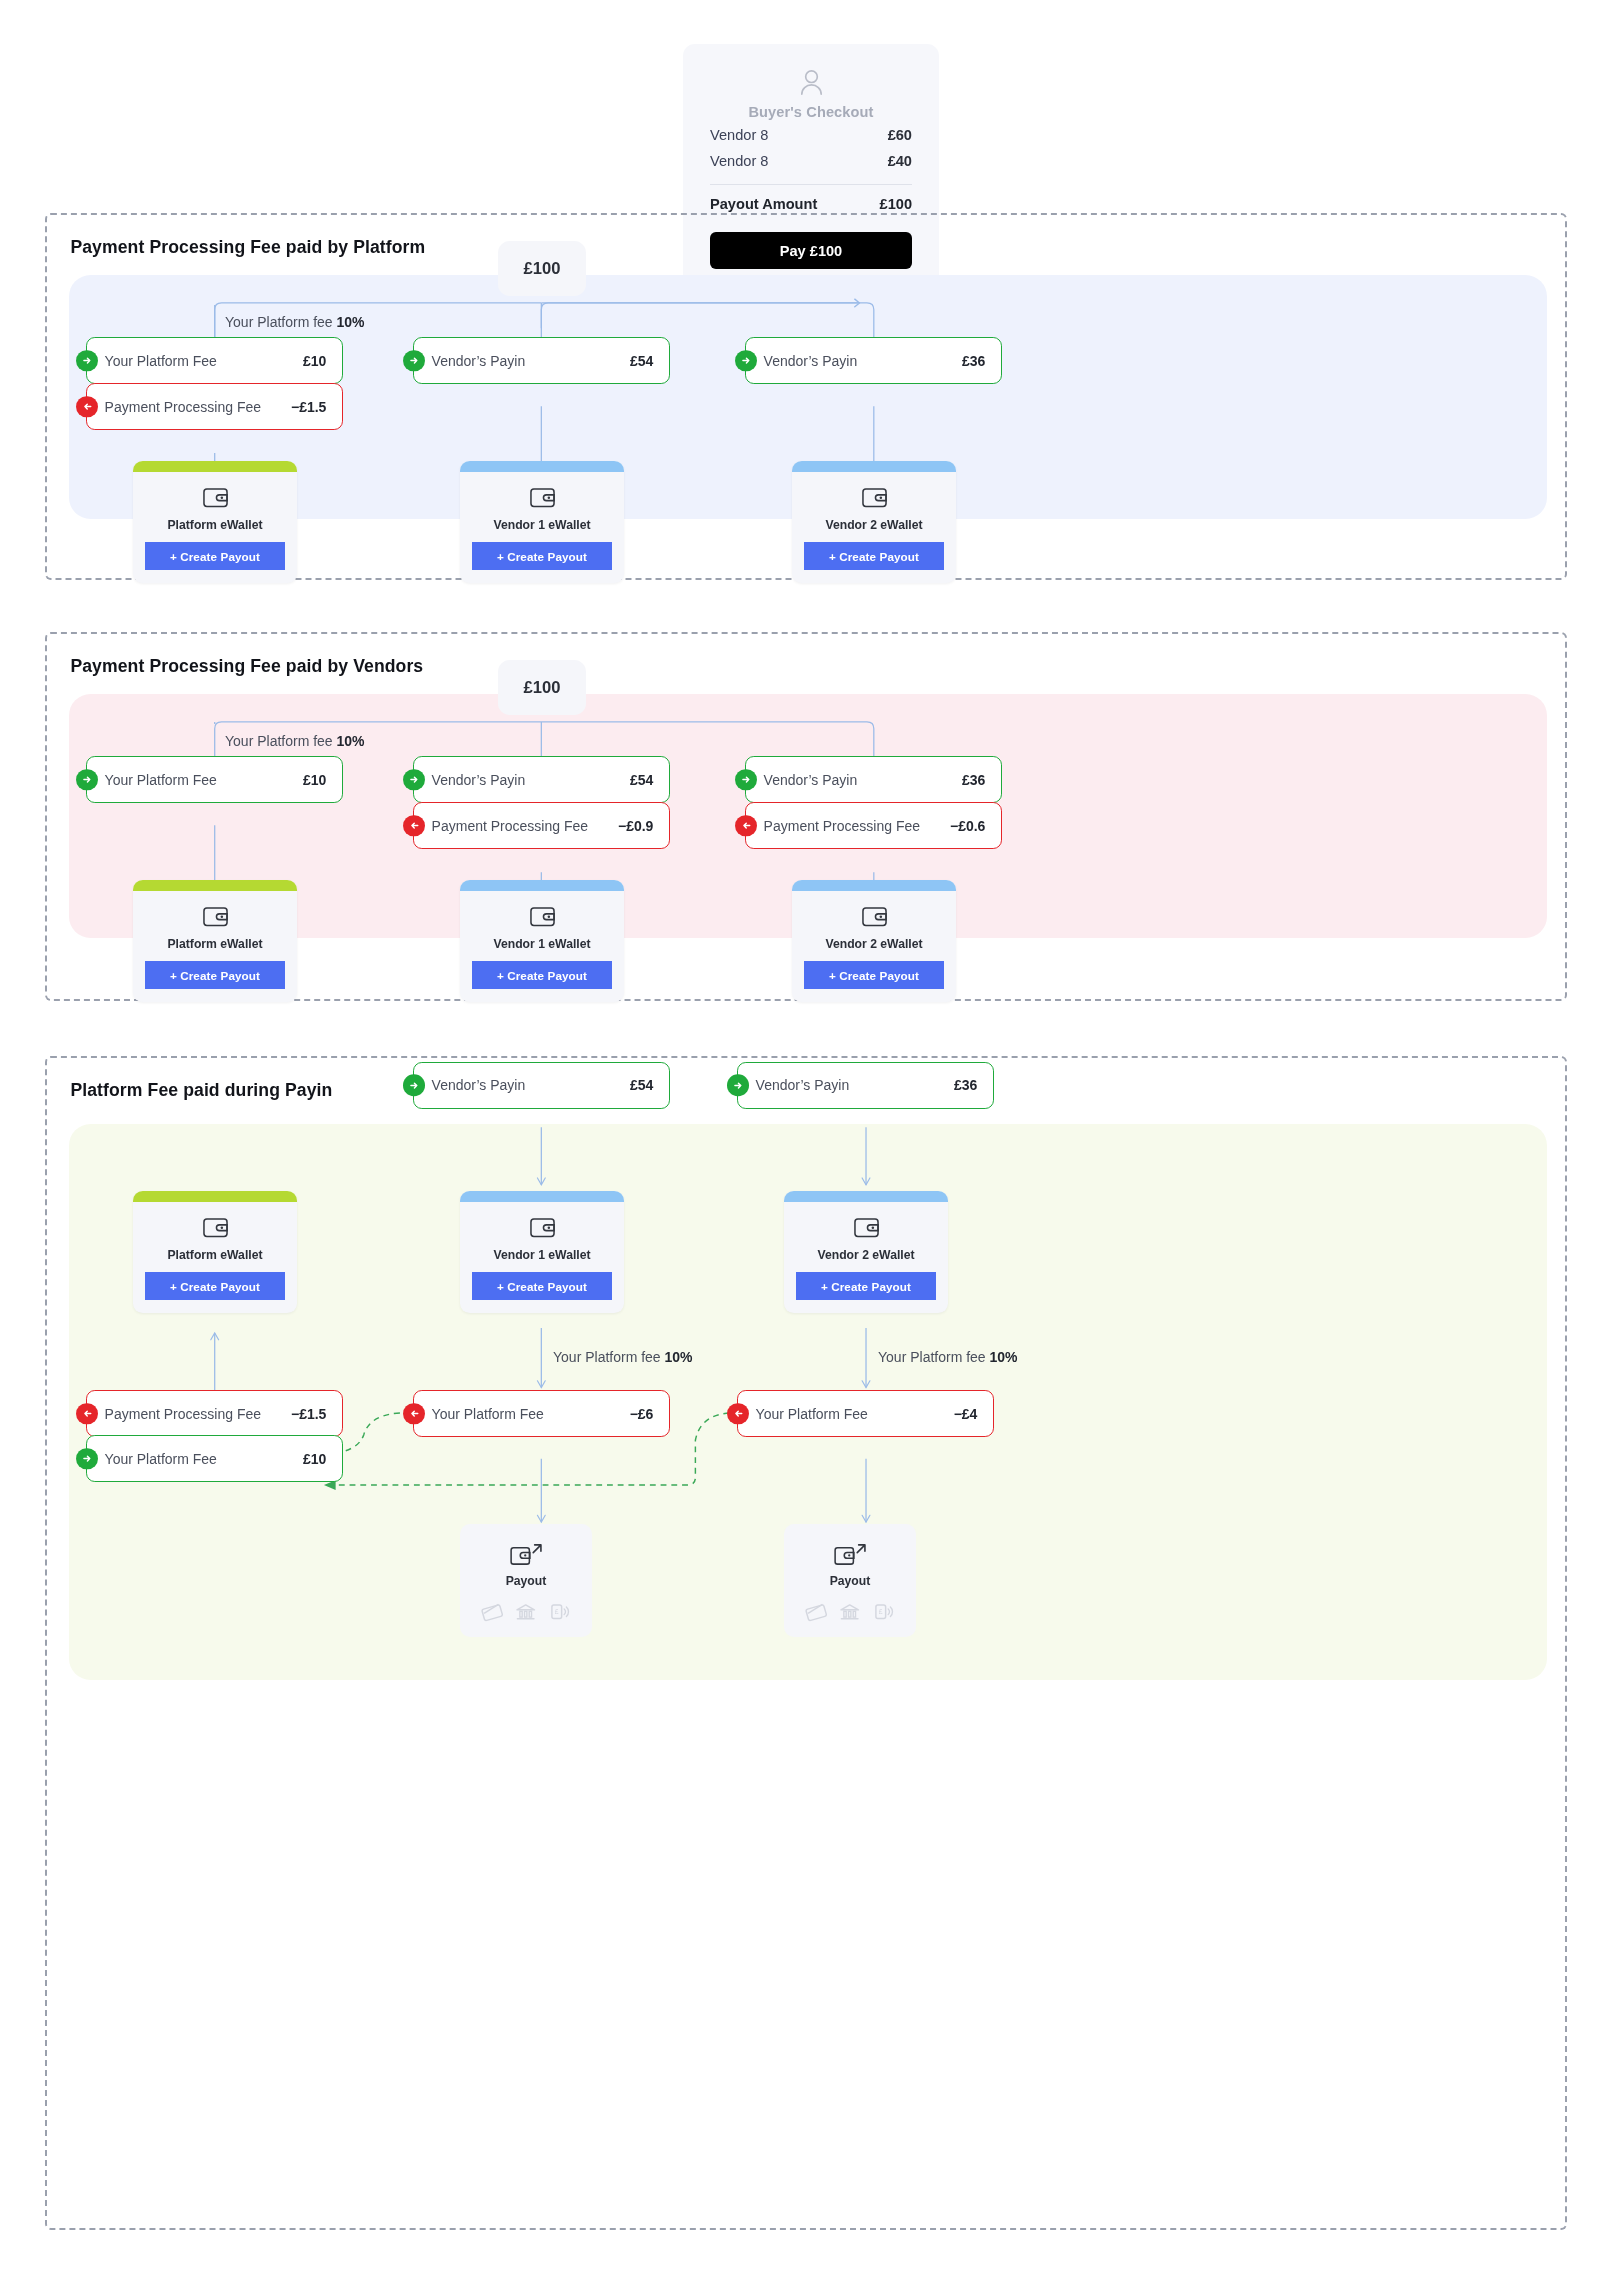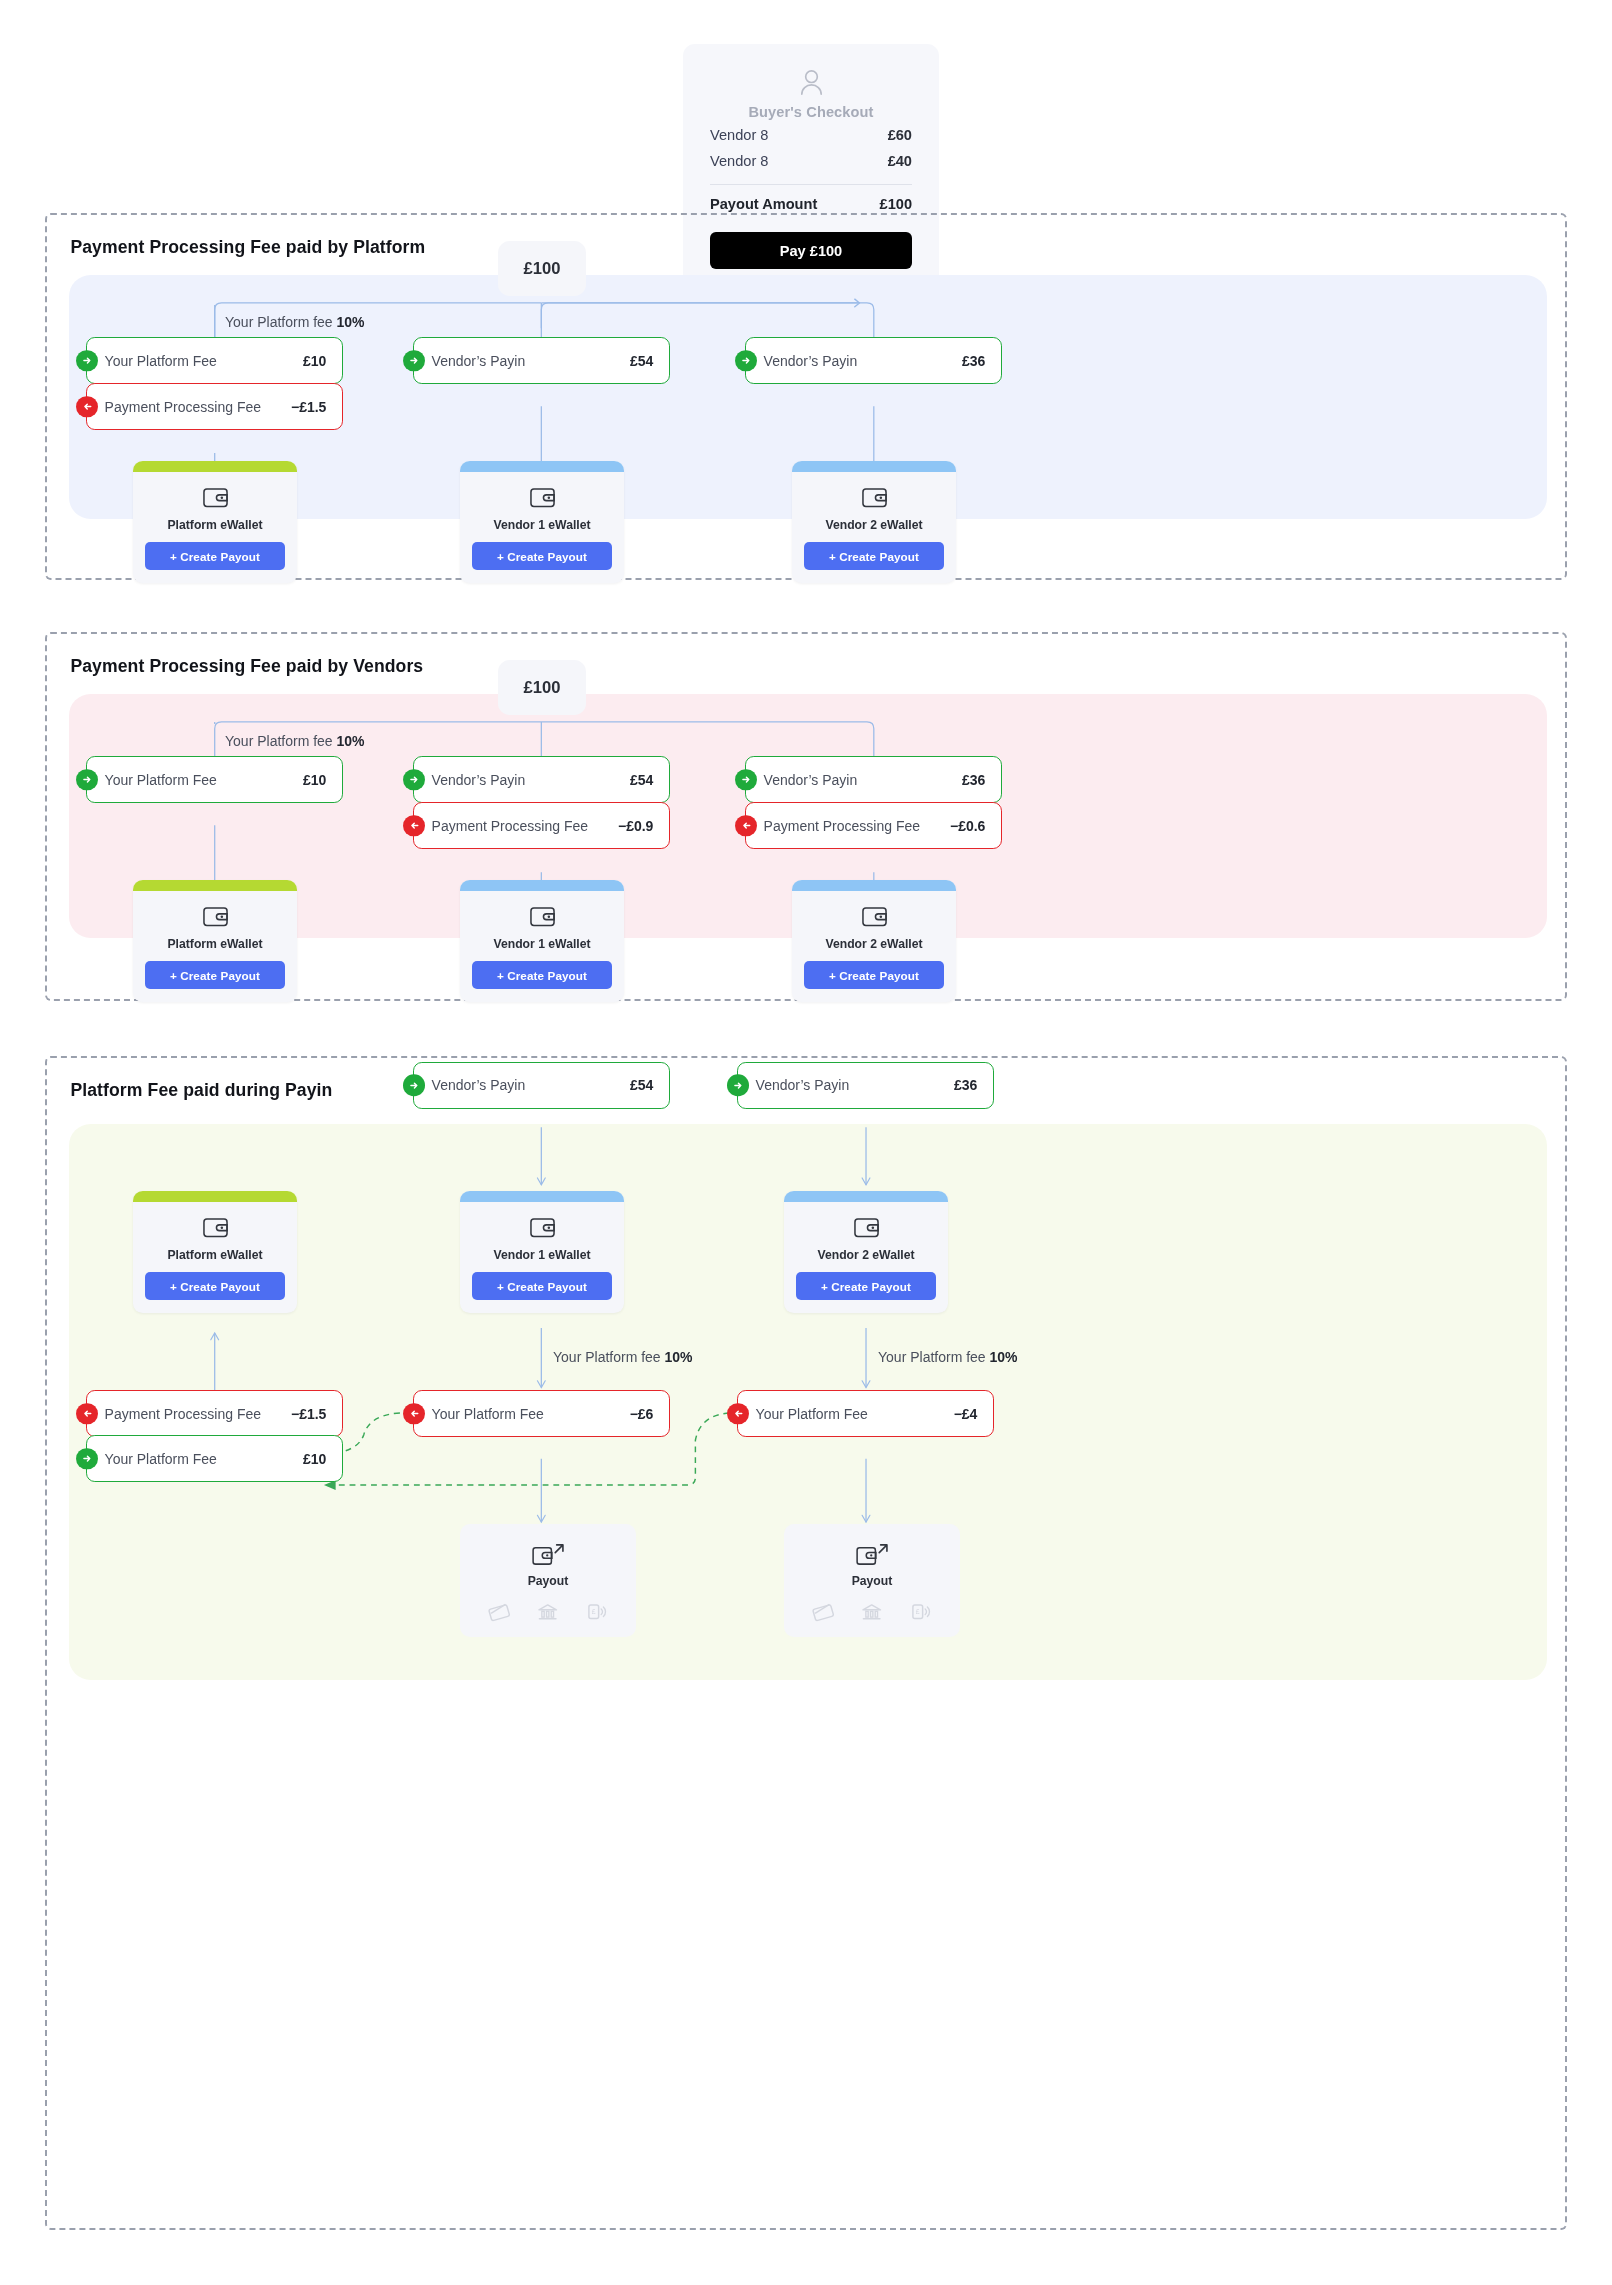--- a/index.html
+++ b/index.html
@@ -110,29 +110,29 @@
     box-shadow: 0 1px 2.9px rgba(20,25,40,.06);
   }
   .wallet .cap { height: 10.7px; }
   .wallet.platform .cap { background: #b5d932; }
   .wallet.vendor   .cap { background: #8ec5f5; }
   .wallet .body { padding: 13.7px 11.7px 12.7px 11.7px; text-align:center; }
   .wallet .wicon { display:block; margin: 2px auto 8.8px auto; }
   .wallet .wname { font-size: 12.2px; font-weight: 700; color:#2b2f38; margin-bottom: 10.7px; }
   .wallet .cta {
     display:block; width: 100%; height: 28px;
-    background: #4d6ef2; color: #fff; border:none; border-radius: 5px;
+    background: #4d6ef2; color: #fff; border:none; border-radius: 0;
     font-size: 11.7px; font-weight: 700; font-family: inherit; cursor:pointer;
     letter-spacing:0.1px;
   }
 
   
   .payout {
     position: absolute;
-    width: 176px;
+    width: 132px;
     background: #f5f6fa; border-radius: 10px;
     padding: 17.6px 11.7px 15.6px 11.7px;
     text-align:center; z-index: 5;
   }
   .payout .picon { display:block; margin: 0 auto 7.8px auto; }
   .payout .pname { font-size: 12.2px; font-weight:700; color:#2b2f38; margin-bottom: 13.7px; }
   .payout .methods { display:flex; justify-content: space-around; align-items:center; padding: 0 3.9px; }
 
   
   .conn { position: absolute; z-index: 2; pointer-events: none; }

